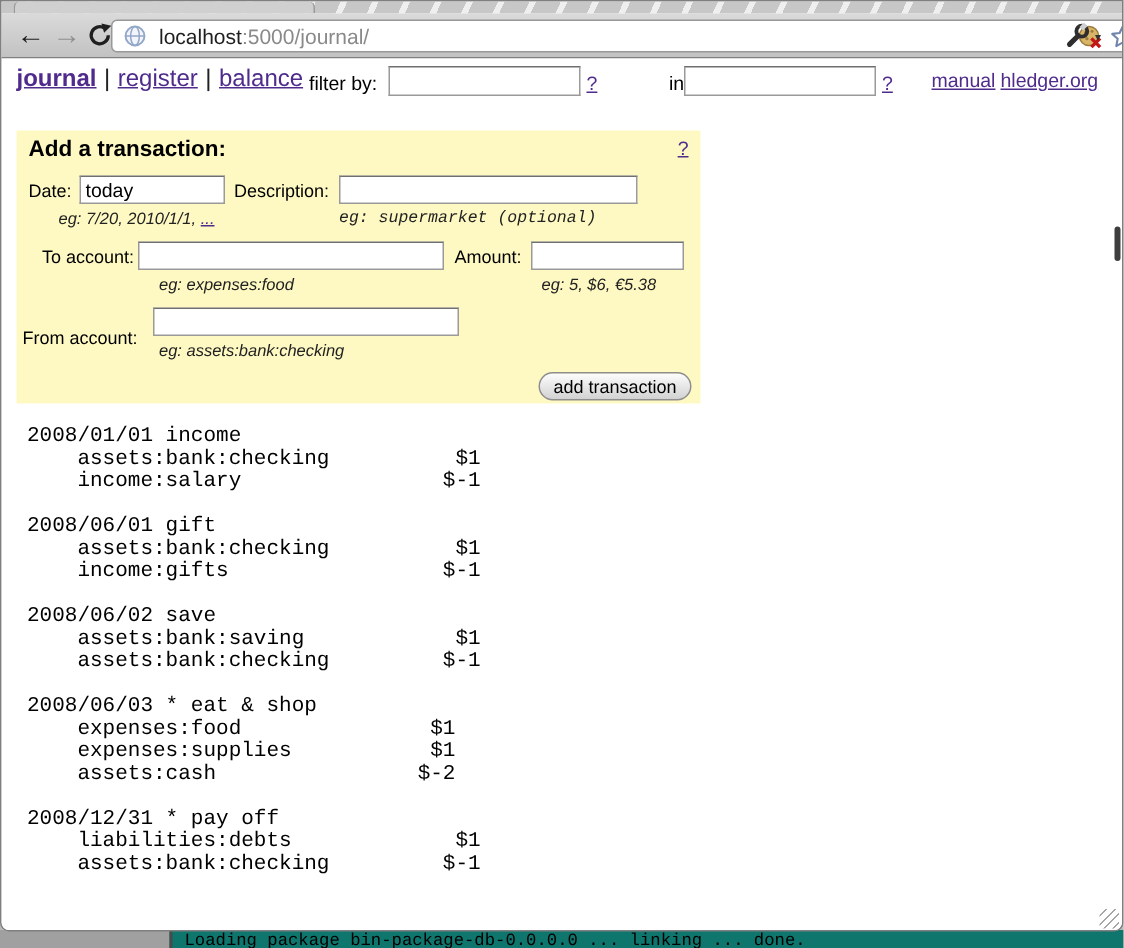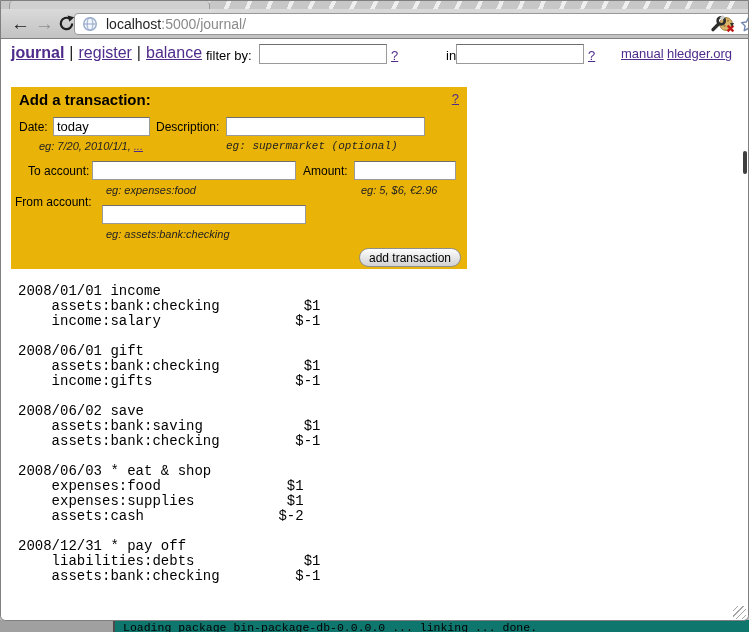--- a/index.html
+++ b/index.html
@@ -55,38 +55,38 @@
   .period-label { position:absolute; left:399px; top:9px;padding-left:46px; }
   .period-input { position:absolute; left:455px; top:5px; width:128px; height:20px; }
   .period-help  { position:absolute; left:587px; top:9px; font-size:13px; }
   .manual-link  { position:absolute; left:620px; top:7px; font-size:13px; }
   .site-link    { position:absolute; left:666px; top:7px; font-size:13px; }
 
   .tf { border:1px solid #9a9a9a; border-top-color:#6f6f6f; background:#fff; font-size:13px;
         font-family:"Liberation Sans", sans-serif; padding:1px 3px; }
 
   
-  .addform { position:absolute; left:10px; top:48px; width:456px; height:182px; background:#eab308; }
+  .addform { position:absolute; left:10px; top:48px; width:456px; height:182px; background:#fef9c3; }
   .addform .title { position:absolute; left:8px; top:4px; font-size:15px; font-weight:bold; color:#000; }
   .addform .help { position:absolute; right:8px; top:4px; font-size:13px; }
   .f-label { position:absolute; font-size:12px; color:#000; }
   .f-hint { position:absolute; font-size:11px; font-style:italic; color:#222; }
   .date-label { left:8px; top:33px; }
   .date-input { position:absolute; left:42px; top:30px; width:97px; height:19px; }
   .desc-label { left:145px; top:33px; }
   .desc-input { position:absolute; left:215px; top:30px; width:199px; height:19px; }
   .date-hint { left:28px; top:53px;text-align:right; }
   .desc-hint { left:215px; top:53px;font-family:Liberation Mono, monospace; }
   .to-label { left:17px; top:77px; }
   .to-input { position:absolute; left:81px; top:74px; width:204px; height:19px; }
   .amt-label { left:292px; top:77px; }
   .amt-input { position:absolute; left:343px; top:74px; width:102px; height:19px; }
   .to-hint { left:95px; top:97px; }
   .amt-hint { left:350px; top:97px; }
-  .from-label { left:4px; top:108px; }
+  .from-label { left:4px; top:131px; }
   .from-input { position:absolute; left:91px; top:118px; width:204px; height:19px; }
   .from-hint { left:95px; top:141px; }
   .submit-btn { position:absolute; left:348px; top:161px; width:102px; height:19px;
       border:1px solid #8e8e8e; border-radius:10px; background:linear-gradient(#fdfdfd,#d2d2d2);
       font-family:"Liberation Sans", sans-serif; font-size:12px; color:#000; cursor:pointer; }
 
   
   .journal { position:absolute; left:17px; top:245px; font-family:"Liberation Mono", monospace;
              font-size:14px; line-height:15px; color:#000; white-space:pre; }
 </style>
@@ -175,21 +175,21 @@
         <span class="f-label desc-label">Description:</span>
         <input class="desc-input tf" value="" style="">
         <span class="f-hint date-hint"><span>eg: 7/20, 2010/1/1, </span><a>...</a></span>
         <span class="f-hint desc-hint">eg: supermarket (optional)</span>
 
         <span class="f-label to-label">To account:</span>
         <input class="to-input tf" value="" style="">
         <span class="f-label amt-label">Amount:</span>
         <input class="amt-input tf" value="" style="">
         <span class="f-hint to-hint">eg: expenses:food</span>
-        <span class="f-hint amt-hint">eg: 5, $6, €2.96</span>
+        <span class="f-hint amt-hint">eg: 5, $6, €5.38</span>
 
         <span class="f-label from-label">From account:</span>
         <input class="from-input tf" value="" style="">
         <span class="f-hint from-hint">eg: assets:bank:checking</span>
 
         <button class="submit-btn">add transaction</button>
       </div>
 
       <pre class="journal">2008/01/01 income
     assets:bank:checking          $1

